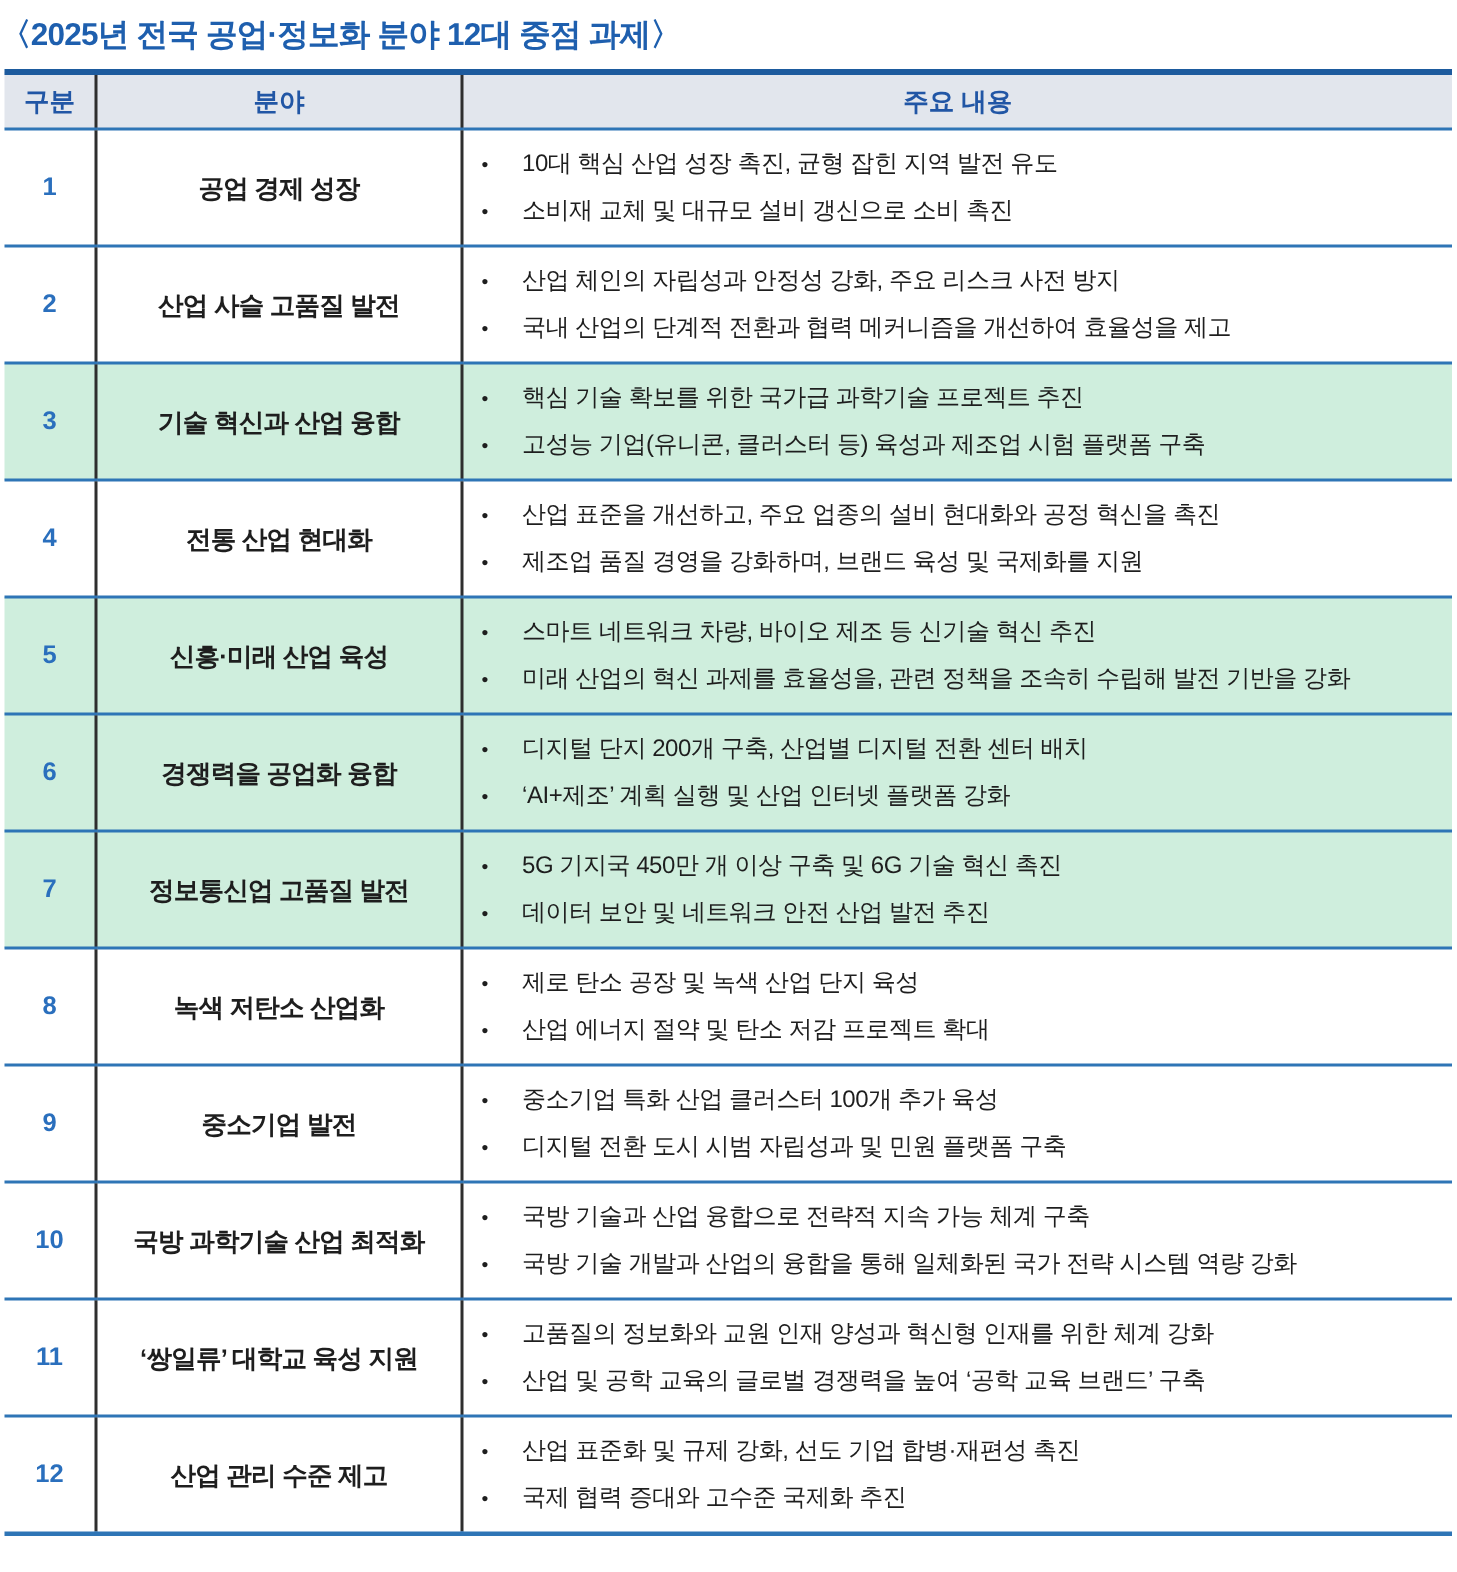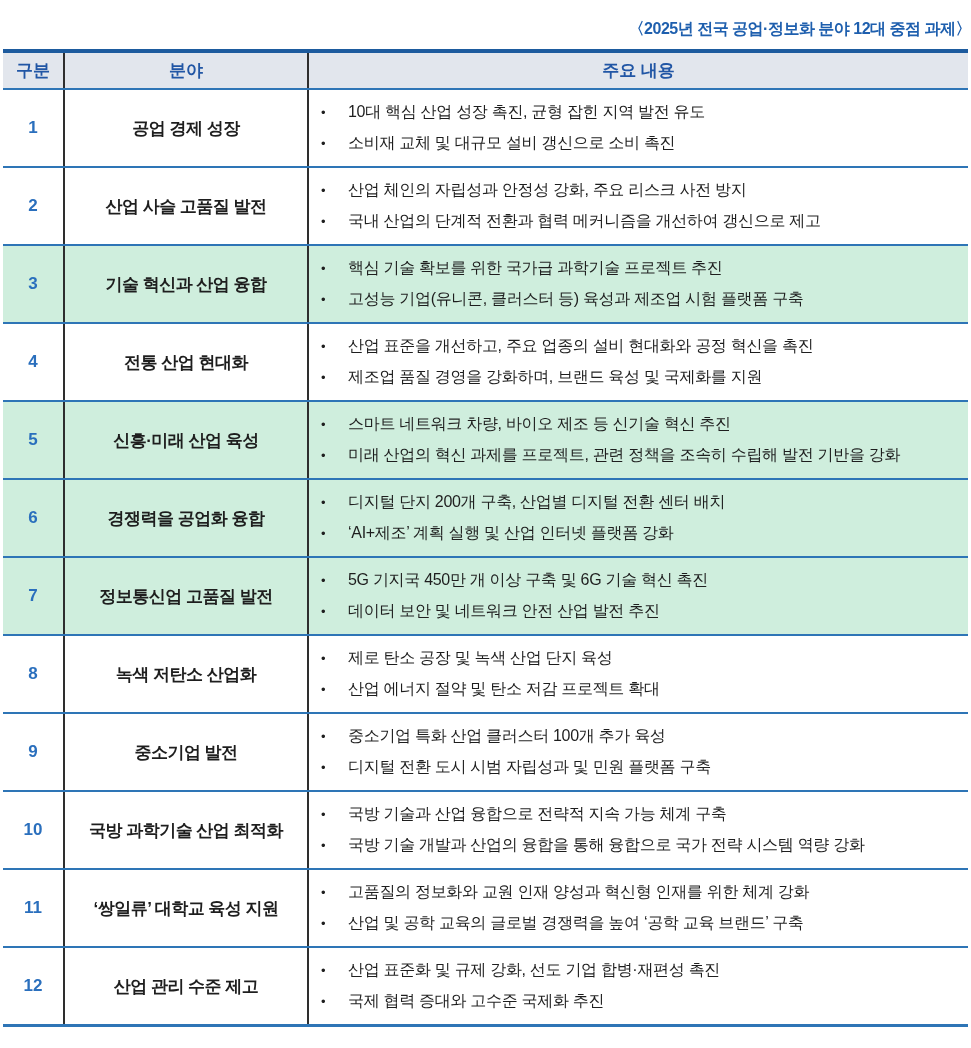--- a/index.html
+++ b/index.html
@@ -11,23 +11,23 @@
     height: 1048px;
     font-family: "Liberation Sans", sans-serif;
     color: #1e1e1e;
   }
   .page {
     width: 971px;
     height: 1048px;
     overflow: hidden;
   }
   .title {
-    text-align: right;
-    padding-top: 19px;
-    font-size: 16px;
+    text-align: left;
+    padding-top: 9px;
+    font-size: 21px;
     font-weight: bold;
     color: #1e5fae;
     letter-spacing: -0.5px;
   }
   table.main {
     border-collapse: collapse;
     table-layout: fixed;
     width: 965px;
     margin: 9px 3px 0 3px;
     border-top: 4px solid #1d5b9e;
@@ -132,21 +132,21 @@
           <td class="col-num v-sep">2</td>
           <td class="col-field v-sep">산업 사슬 고품질 발전</td>
           <td class="col-content">
             <div class="content-inner">
               <div class="bullet">
                 <span class="dot">•</span>
                 <span>산업 체인의 자립성과 안정성 강화, 주요 리스크 사전 방지</span>
               </div>
               <div class="bullet">
                 <span class="dot">•</span>
-                <span>국내 산업의 단계적 전환과 협력 메커니즘을 개선하여 갱신으로 제고</span>
+                <span>국내 산업의 단계적 전환과 협력 메커니즘을 개선하여 효율성을 제고</span>
               </div>
             </div>
           </td>
         </tr>
         <tr class="green">
           <td class="col-num v-sep">3</td>
           <td class="col-field v-sep">기술 혁신과 산업 융합</td>
           <td class="col-content">
             <div class="content-inner">
               <div class="bullet">
@@ -180,21 +180,21 @@
           <td class="col-num v-sep">5</td>
           <td class="col-field v-sep">신흥·미래 산업 육성</td>
           <td class="col-content">
             <div class="content-inner">
               <div class="bullet">
                 <span class="dot">•</span>
                 <span>스마트 네트워크 차량, 바이오 제조 등 신기술 혁신 추진</span>
               </div>
               <div class="bullet">
                 <span class="dot">•</span>
-                <span>미래 산업의 혁신 과제를 프로젝트, 관련 정책을 조속히 수립해 발전 기반을 강화</span>
+                <span>미래 산업의 혁신 과제를 효율성을, 관련 정책을 조속히 수립해 발전 기반을 강화</span>
               </div>
             </div>
           </td>
         </tr>
         <tr class="green">
           <td class="col-num v-sep">6</td>
           <td class="col-field v-sep">경쟁력을 공업화 융합</td>
           <td class="col-content">
             <div class="content-inner">
               <div class="bullet">
@@ -260,21 +260,21 @@
           <td class="col-num v-sep">10</td>
           <td class="col-field v-sep">국방 과학기술 산업 최적화</td>
           <td class="col-content">
             <div class="content-inner">
               <div class="bullet">
                 <span class="dot">•</span>
                 <span>국방 기술과 산업 융합으로 전략적 지속 가능 체계 구축</span>
               </div>
               <div class="bullet">
                 <span class="dot">•</span>
-                <span>국방 기술 개발과 산업의 융합을 통해 융합으로 국가 전략 시스템 역량 강화</span>
+                <span>국방 기술 개발과 산업의 융합을 통해 일체화된 국가 전략 시스템 역량 강화</span>
               </div>
             </div>
           </td>
         </tr>
         <tr>
           <td class="col-num v-sep">11</td>
           <td class="col-field v-sep">‘쌍일류’ 대학교 육성 지원</td>
           <td class="col-content">
             <div class="content-inner">
               <div class="bullet">

